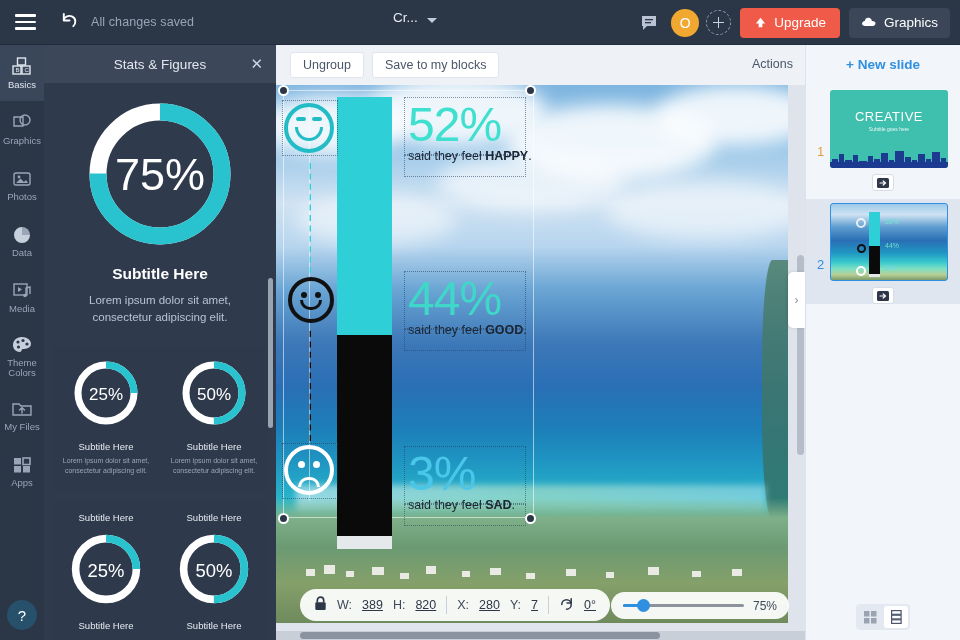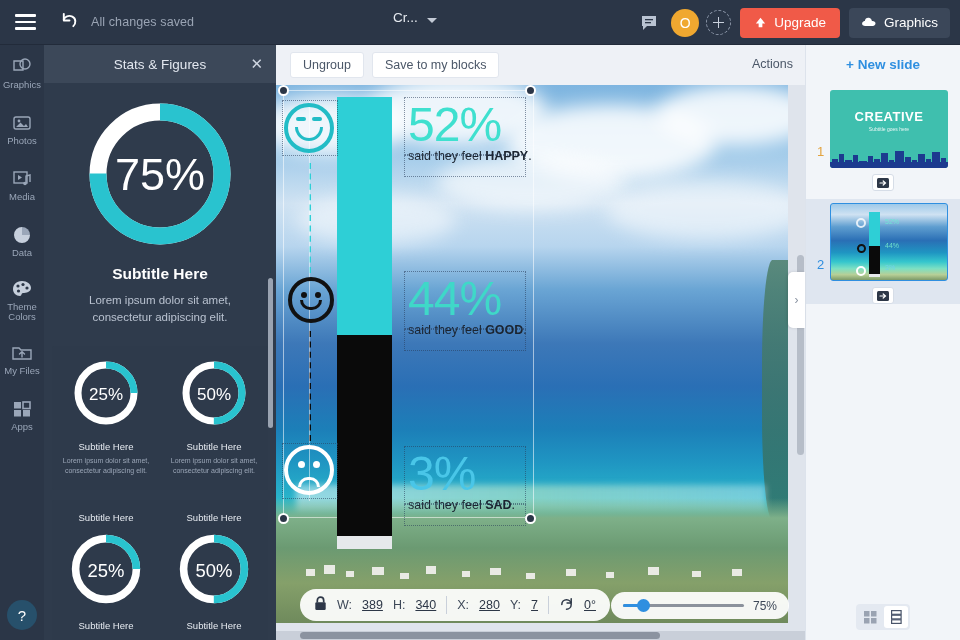--- a/index.html
+++ b/index.html
@@ -183,21 +183,21 @@
   .thumb-row { position: relative; padding: 4px 0 0; }
   .thumb-row.selected { background: #dfe6f0; }
   .thumb-num { position: absolute; left: 11px; top: 58px; font-size: 13px; }
   .thumb-num.n1 { color: #e2a33f; }
   .thumb-num.n2 { color: #2f8fe0; }
   .thumb { margin: 0 12px 0 24px; height: 78px; border-radius: 3px; overflow: hidden;
     position: relative; cursor: pointer; }
   .thumb.selected { border: 1.5px solid #2f8fe0; }
   .thumb1 { background: #3fbfae; }
   .thumb1-title { position: absolute; left: 0; right: 0; top: 19px; text-align: center; color: #fff;
-    font-size: 13px; font-weight: bold; letter-spacing: 0.5px; }
+    font-size: 13px; font-weight: normal; letter-spacing: 0.5px; }
   .thumb1-sub { position: absolute; left: 0; right: 0; top: 36px; text-align: center; color: #eaf7f5; font-size: 5px; }
   .skyline { position: absolute; left: 0; bottom: 0; width: 100%; height: 22px; }
   .bld { position: absolute; bottom: 0; background: #1c3a8f; }
   .thumb2 { background: linear-gradient(180deg,#9ec9e9 0%,#cfe2f2 14%,#5f9ed0 30%,#2a6fb5 48%,
       #1f95c2 64%,#35c6cd 76%,#7ce0c3 85%,#b7cf96 93%,#7d9a68 100%); }
   .slide-arrow { width: 22px; height: 17px; margin: 6px auto 8px; background: #fff; border: 1px solid #d6dde7;
     border-radius: 3px; display: flex; align-items: center; justify-content: center; cursor: pointer; }
   .view-toggle { position: absolute; left: 50%; transform: translateX(-50%); bottom: 10px;
     display: flex; background: #e4e9f1; border-radius: 4px; padding: 2px; gap: 2px; }
   .vt { width: 24px; height: 22px; border-radius: 3px; display: flex; align-items: center;
@@ -256,54 +256,64 @@
         <svg width="16" height="13" viewBox="0 0 16 13">
           <path d="M4 10 C1.5 10 0.5 8 1.5 6.3 C2.2 5.2 3.4 5 3.8 5 C4 2.6 6 1.4 8 1.8 C9.8 2.2 10.8 3.6 10.9 5 C13 4.8 14.6 6 14.5 7.6 C14.4 9.2 13 10 12 10 Z" fill="#ffffff"></path>
         </svg>
         <span>Graphics</span>
       </div>
     </div>
   </div>
 
   <div class="rail">
 
+    <div class="rail-item active">
+      <svg width="22" height="20" viewBox="0 0 22 20">
+        <rect x="2" y="9" width="8" height="8" fill="none" stroke="#dfe5ee" stroke-width="1.4"></rect>
+        <rect x="11" y="9" width="8" height="8" fill="none" stroke="#dfe5ee" stroke-width="1.4"></rect>
+        <rect x="6.5" y="1" width="8" height="7" fill="none" stroke="#dfe5ee" stroke-width="1.4"></rect>
+        <text x="4.4" y="15.3" font-size="6" fill="#dfe5ee" font-family="Liberation Sans">B</text>
+        <text x="13.4" y="15.3" font-size="6" fill="#dfe5ee" font-family="Liberation Sans">C</text>
+      </svg>
+      <div class="rail-label">Basics</div>
+    </div>
 
     <div class="rail-item">
       <svg width="22" height="20" viewBox="0 0 22 20">
         <path d="M3 4 H12 V13 H3 Z" fill="none" stroke="#9aa6b8" stroke-width="1.4"></path>
         <circle cx="14" cy="7" r="5" fill="none" stroke="#9aa6b8" stroke-width="1.4"></circle>
       </svg>
       <div class="rail-label">Graphics</div>
     </div>
 
     <div class="rail-item">
       <svg width="22" height="20" viewBox="0 0 22 20">
         <rect x="3" y="4" width="16" height="12" rx="2" fill="none" stroke="#9aa6b8" stroke-width="1.4"></rect>
         <circle cx="8" cy="8" r="1.4" fill="#9aa6b8"></circle>
         <path d="M5 14 L9.5 9.5 L13 13 L15 11 L17 14 Z" fill="#9aa6b8"></path>
       </svg>
       <div class="rail-label">Photos</div>
+    </div>
+
+    <div class="rail-item">
+      <svg width="22" height="20" viewBox="0 0 22 20">
+        <path d="M11 10 V2 A8 8 0 0 1 19 10 Z" fill="#9aa6b8"></path>
+        <path d="M11 10 L19 10 A8 8 0 1 1 11 2 Z" fill="#c6cfdc"></path>
+      </svg>
+      <div class="rail-label">Data</div>
     </div>
 
     <div class="rail-item">
       <svg width="22" height="20" viewBox="0 0 22 20">
         <rect x="3" y="3" width="13" height="11" fill="none" stroke="#9aa6b8" stroke-width="1.4"></rect>
         <path d="M7 6 L11 8.5 L7 11 Z" fill="#9aa6b8"></path>
         <path d="M15 14 V7 L19 6 V13" fill="none" stroke="#9aa6b8" stroke-width="1.4"></path>
         <circle cx="14" cy="14.5" r="1.8" fill="#9aa6b8"></circle>
       </svg>
       <div class="rail-label">Media</div>
-    </div>
-
-    <div class="rail-item">
-      <svg width="22" height="20" viewBox="0 0 22 20">
-        <path d="M11 10 V2 A8 8 0 0 1 19 10 Z" fill="#9aa6b8"></path>
-        <path d="M11 10 L19 10 A8 8 0 1 1 11 2 Z" fill="#c6cfdc"></path>
-      </svg>
-      <div class="rail-label">Data</div>
     </div>
 
     <div class="rail-item two-line">
       <svg width="22" height="20" viewBox="0 0 22 20">
         <path d="M11 2 C5 2 2 6 2 10 C2 14 5 17 9 17 C11 17 10 14 12 14 C15 14 20 13 20 9 C20 5 16 2 11 2 Z" fill="#c6cfdc"></path>
         <circle cx="7" cy="7" r="1.6" fill="#2b3647"></circle>
         <circle cx="12" cy="5.5" r="1.6" fill="#2b3647"></circle>
         <circle cx="16" cy="9" r="1.6" fill="#2b3647"></circle>
         <circle cx="7.5" cy="12" r="1.6" fill="#2b3647"></circle>
       </svg>
@@ -513,21 +523,21 @@
   <div class="prop-bar">
     <span>
       <svg width="13" height="15" viewBox="0 0 13 15">
         <path d="M3.3 6.5 V4.4 A3.2 3.2 0 0 1 9.7 4.4 V6.5" stroke="#2d3747" stroke-width="1.7" fill="none"></path>
         <rect x="1.3" y="6.3" width="10.4" height="7.6" rx="1.2" fill="#2d3747"></rect>
       </svg>
     </span>
     <span>W:</span>
     <span class="v">389</span>
     <span>H:</span>
-    <span class="v">340</span>
+    <span class="v">820</span>
     <span class="prop-sep"></span>
     <span>X:</span>
     <span class="v">280</span>
     <span>Y:</span>
     <span class="v">7</span>
     <span class="prop-sep"></span>
     <span>
       <svg width="15" height="15" viewBox="0 0 16 16">
         <path d="M3 9 A5 5 0 1 1 8 14" stroke="#2d3747" stroke-width="1.6" fill="none" stroke-linecap="round"></path>
         <path d="M13 3 L13 7.5 L8.6 7.5" stroke="#2d3747" stroke-width="1.6" fill="none" stroke-linecap="round" stroke-linejoin="round"></path>

